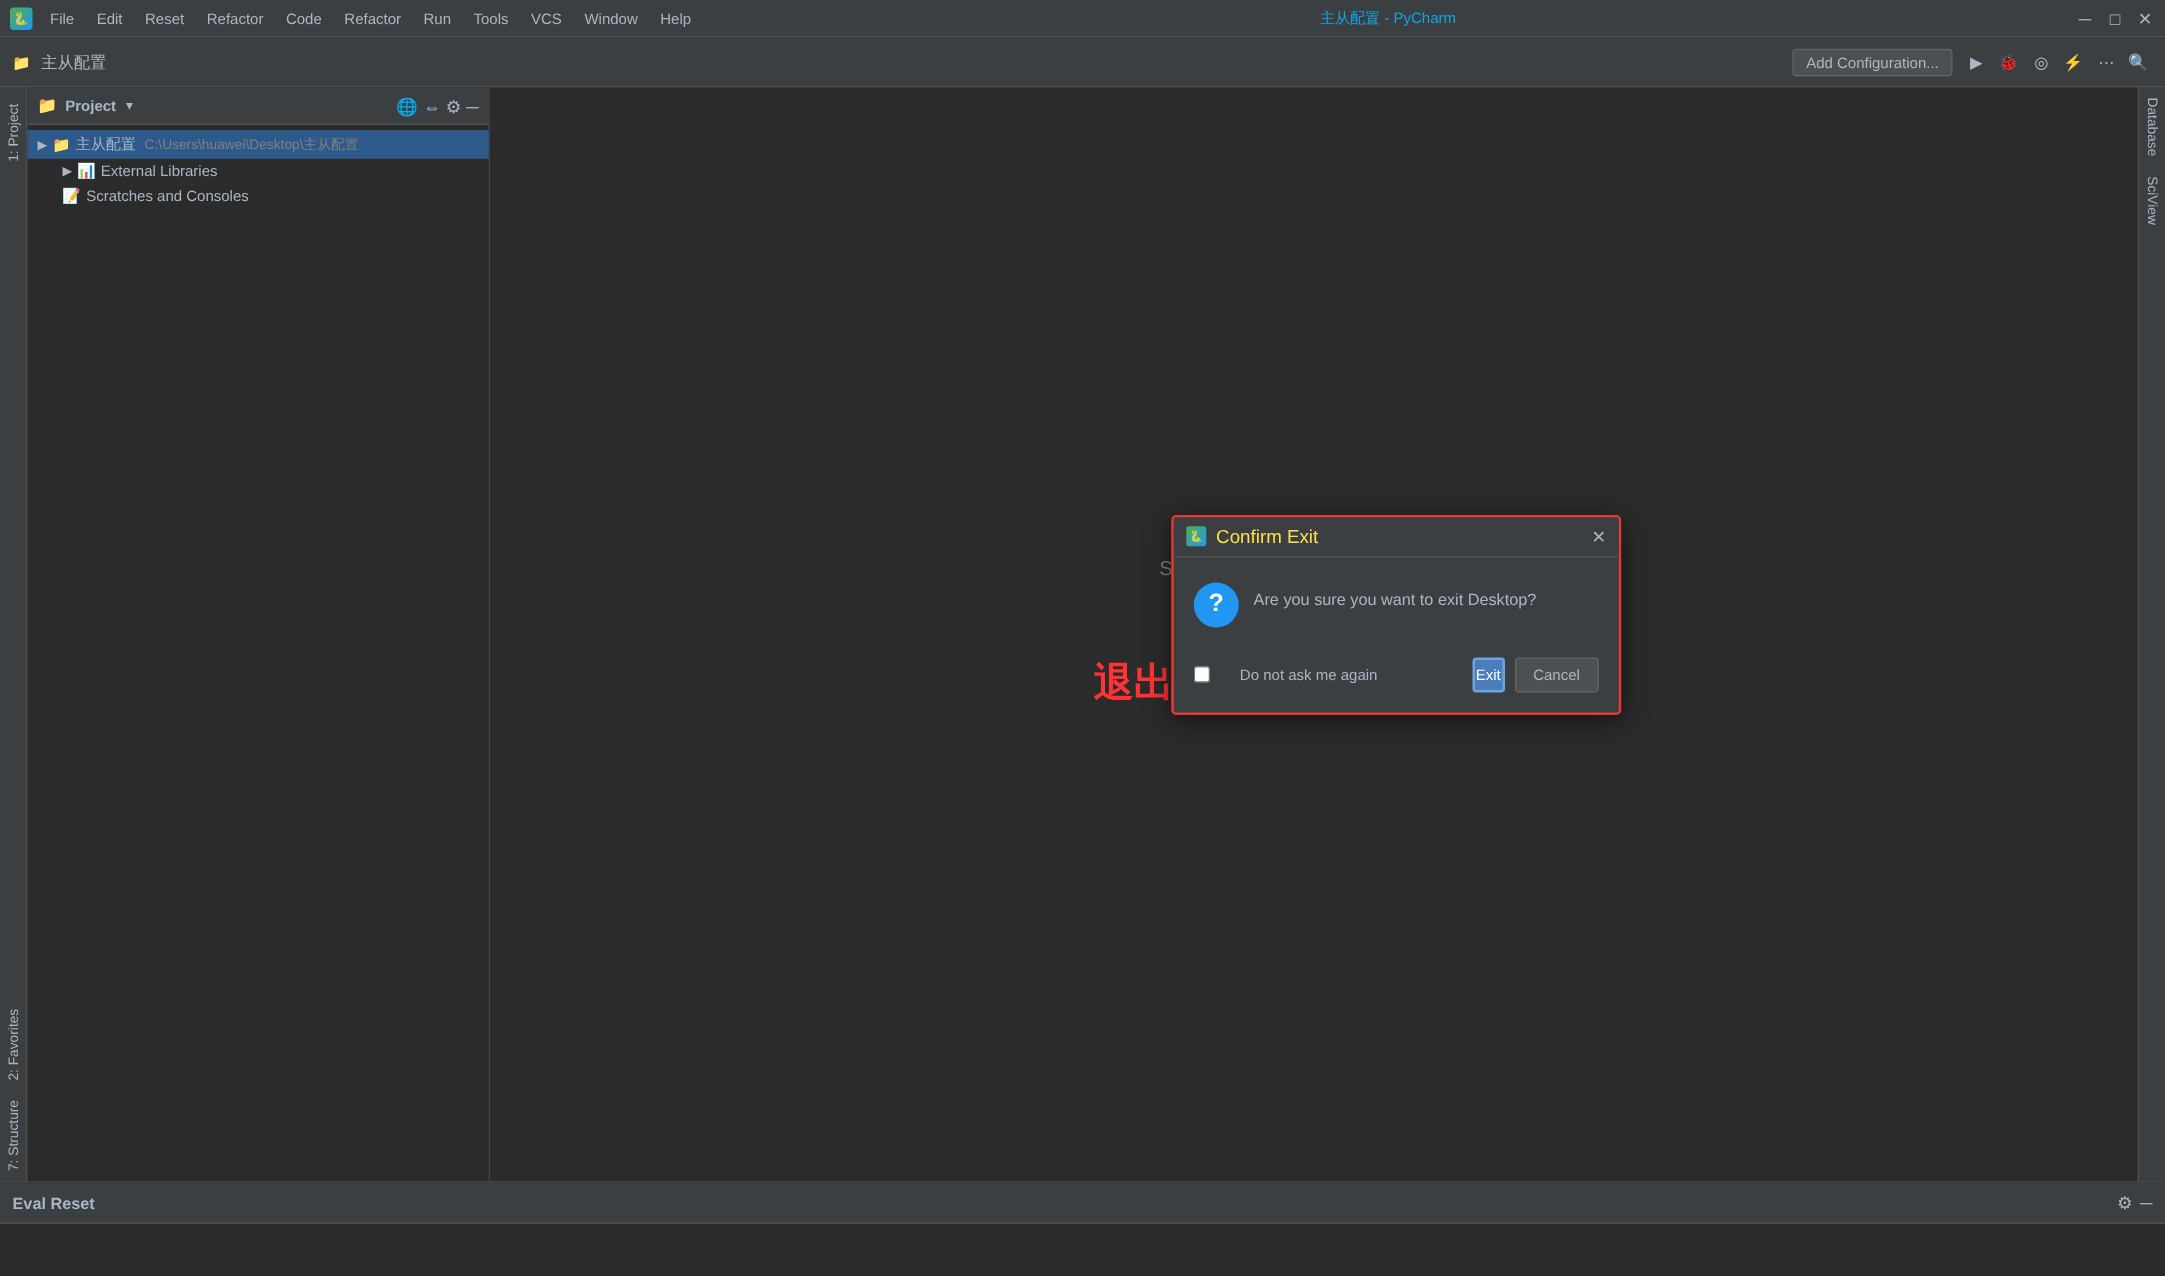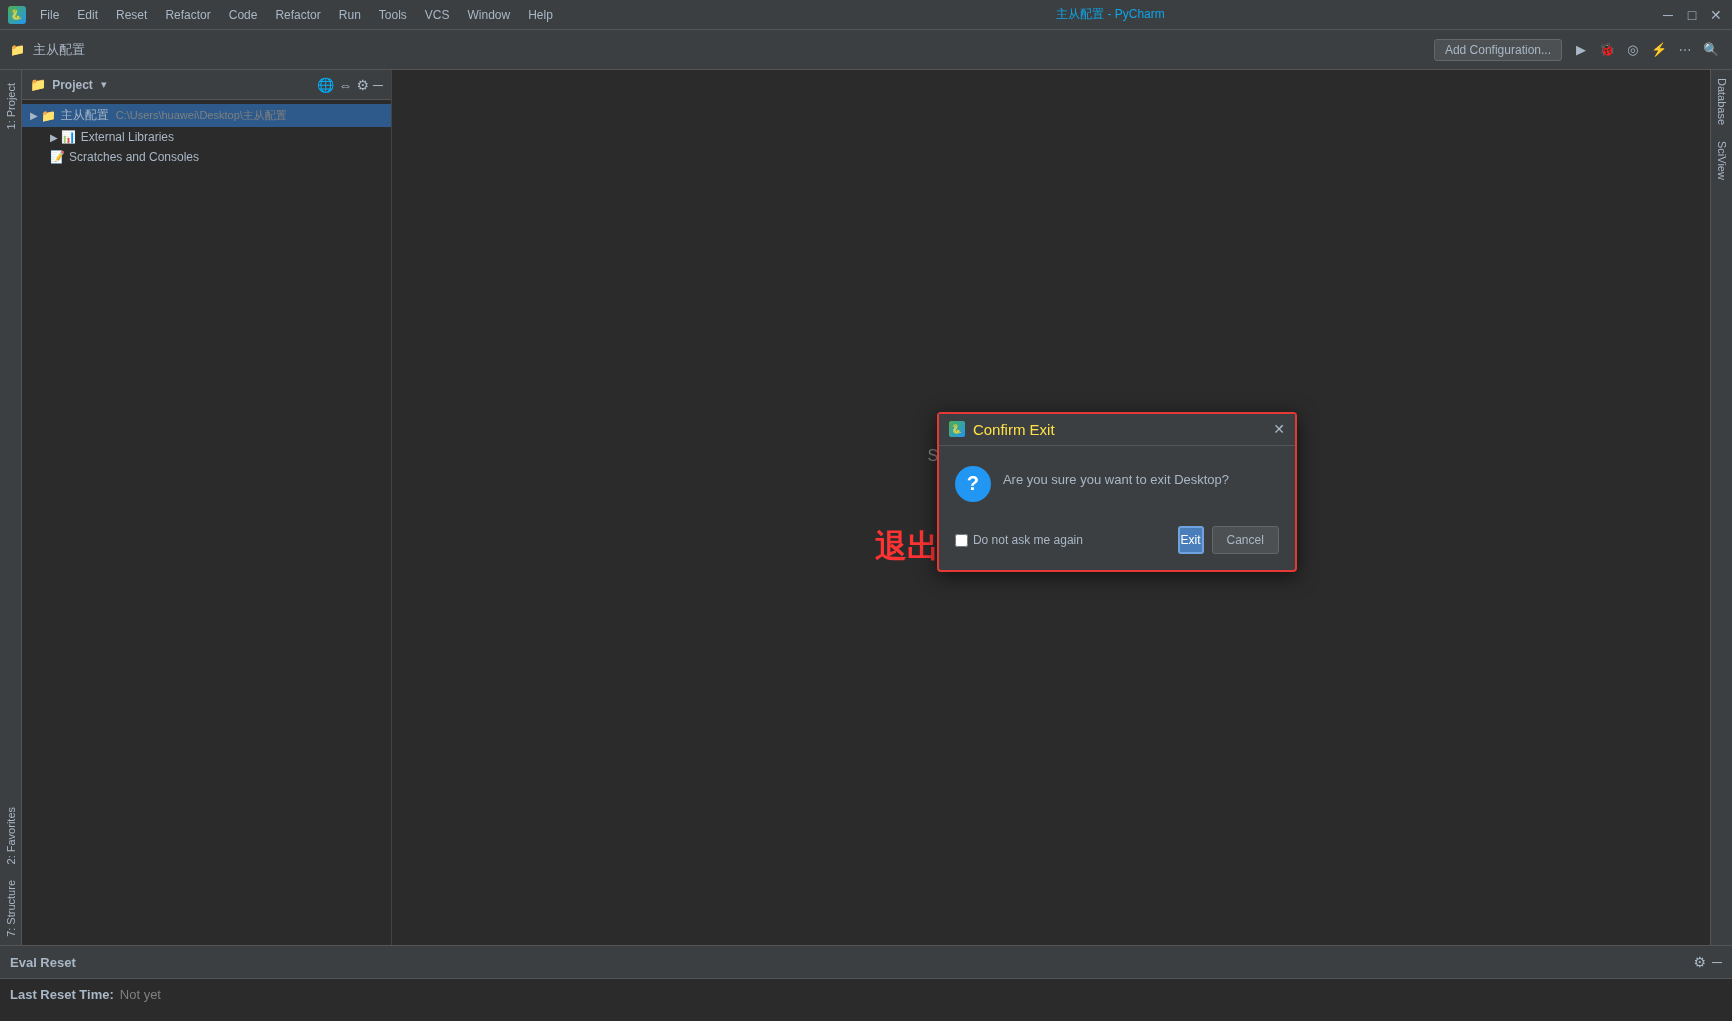--- a/index.html
+++ b/index.html
@@ -291,22 +291,22 @@
       padding-top: 6px;
     }
     .dialog-footer {
       display: flex;
       align-items: center;
       gap: 8px;
       padding-top: 4px;
     }
     .checkbox-label {
       display: flex;
-      align-items: flex-end;
-      gap: 5px;
+      align-items: flex-start;
+      gap: 24px;
       font-size: 12px;
       color: #a9b7c6;
       cursor: pointer;
     }
     .checkbox-label input { cursor: pointer; }
     .dialog-footer-btns {
       margin-left: auto;
       display: flex;
       gap: 8px;
     }
@@ -503,19 +503,15 @@
 
 <div class="bottom-panel">
   <div class="bottom-panel-header">
     <span class="bottom-panel-title">Eval Reset</span>
     <div class="bottom-panel-icons">
       <span class="panel-icon">⚙</span>
       <span class="panel-icon">─</span>
     </div>
   </div>
   <div class="bottom-panel-content">
-    <div class="reset-info">
-      <span class="reset-label">Last Reset Time:</span>
-      <span class="reset-value">Not yet</span>
-    </div>
 
   </div>
 </div>
 
 </body></html>

